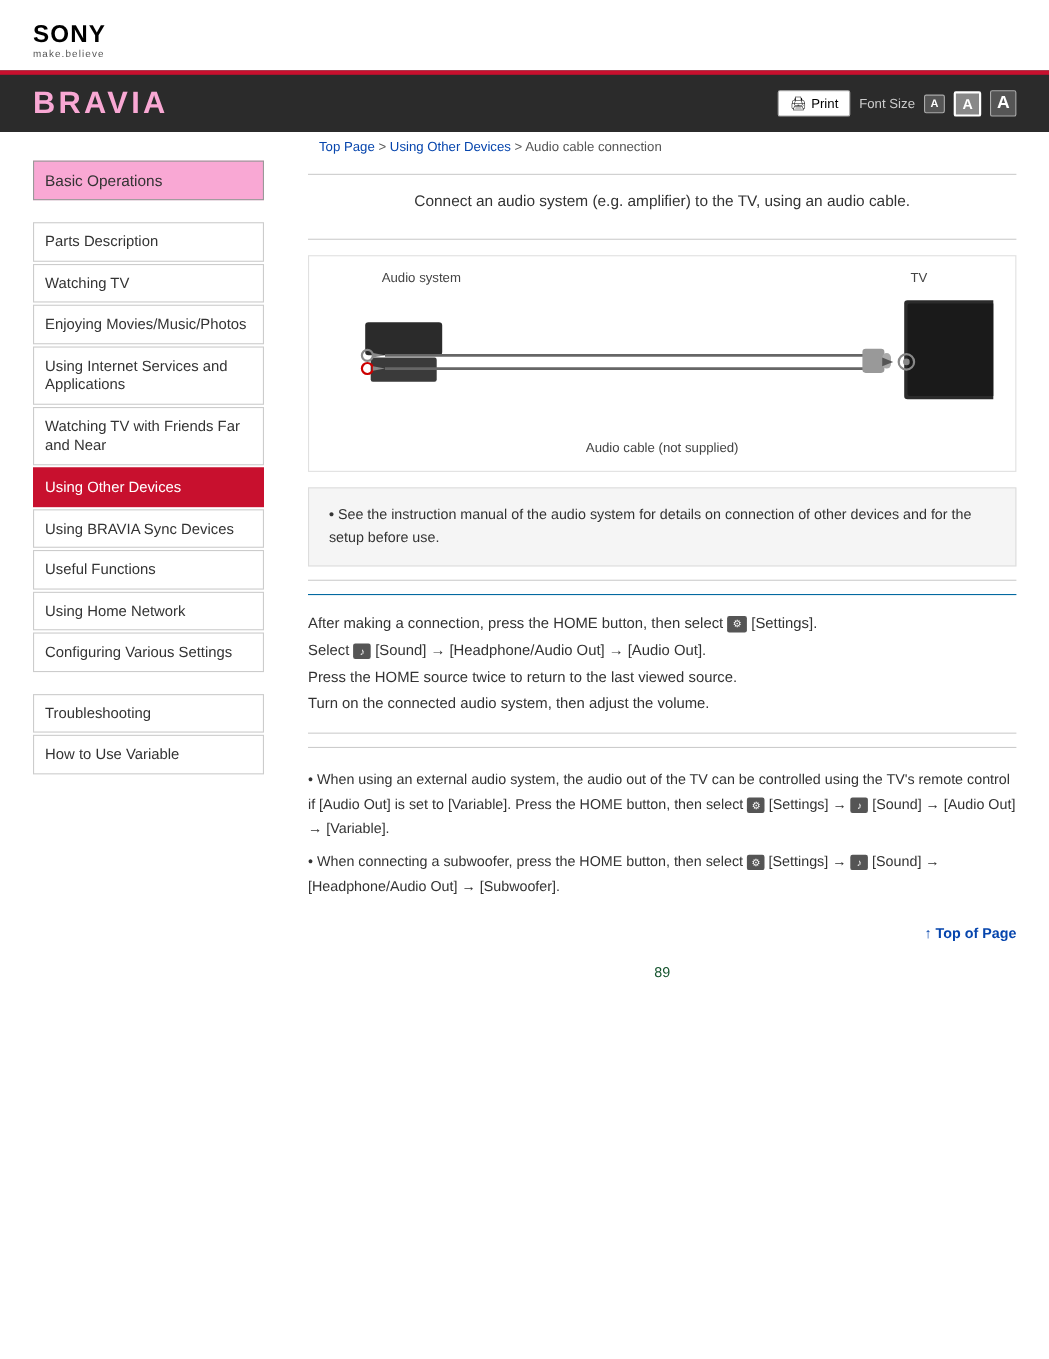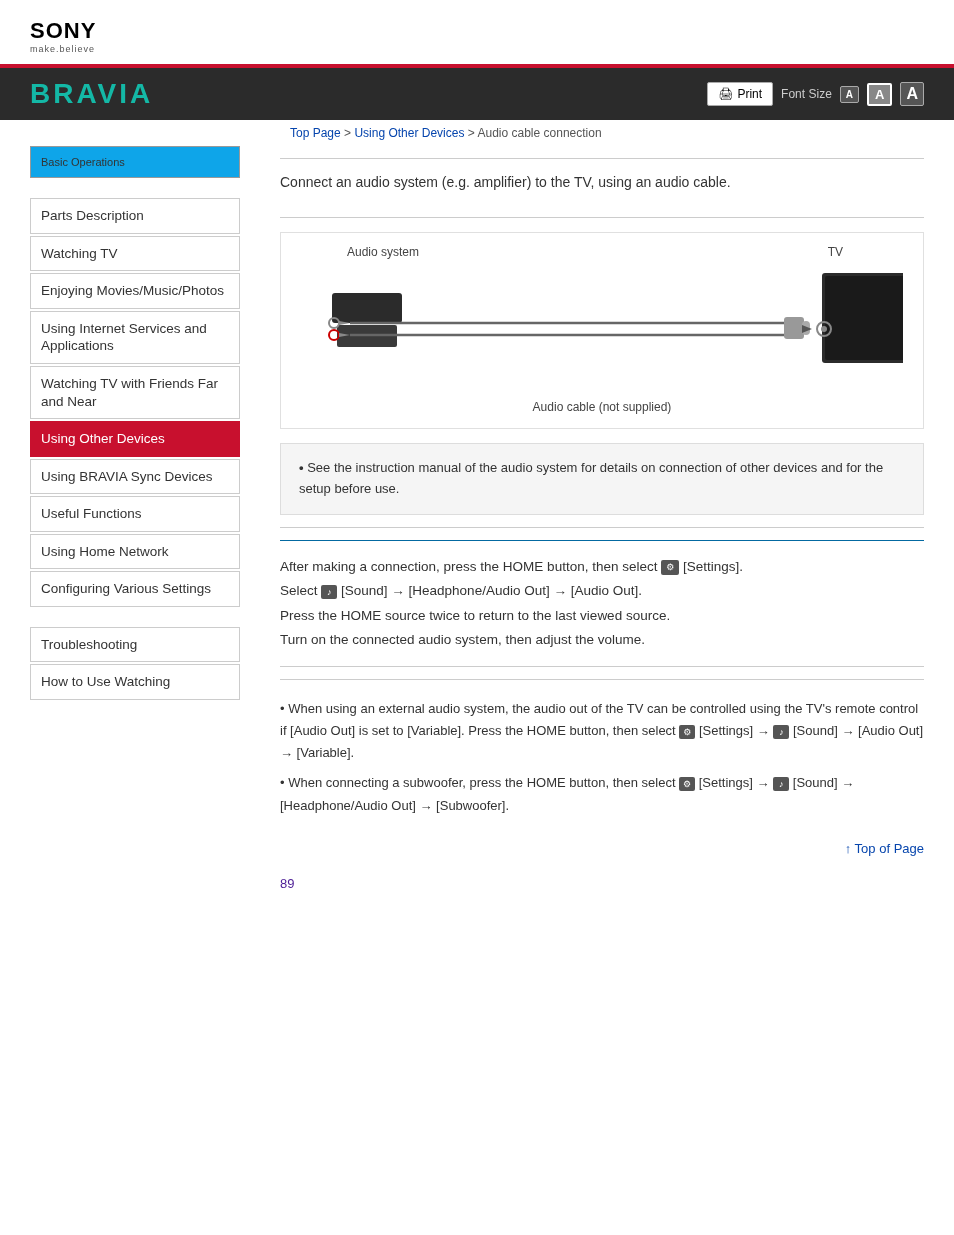--- a/index.html
+++ b/index.html
@@ -6,70 +6,70 @@
     body { font-family: Arial, sans-serif; font-size: 14px; color: #333; background: #fff; width: 954px; }
 
     
     .header { padding: 18px 30px 10px 30px; display: flex; align-items: center; }
     .sony-logo { display: flex; flex-direction: column; }
     .sony-logo-text { font-size: 22px; font-weight: bold; letter-spacing: 1px; color: #000; }
     .sony-tagline { font-size: 9px; color: #555; letter-spacing: 1px; }
 
     
     .bravia-bar { background: #2b2b2b; padding: 10px 30px; display: flex; align-items: center; justify-content: space-between; border-top: 4px solid #c8102e; }
-    .bravia-title { color: #14b8a6; font-size: 28px; font-weight: bold; letter-spacing: 3px; font-family: Arial, sans-serif; }
+    .bravia-title { color: #f9a8d4; font-size: 28px; font-weight: bold; letter-spacing: 3px; font-family: Arial, sans-serif; }
     .bravia-controls { display: flex; align-items: center; gap: 8px; }
     .print-btn { background: #fff; border: 1px solid #aaa; padding: 4px 10px; font-size: 12px; cursor: pointer; display: flex; align-items: center; gap: 4px; border-radius: 2px; }
     .font-size-label { color: #ccc; font-size: 12px; }
     .font-btn { border: 1px solid #aaa; background: #555; color: #fff; cursor: pointer; border-radius: 2px; font-weight: bold; }
     .font-btn-sm { font-size: 10px; padding: 2px 5px; }
     .font-btn-md { font-size: 13px; padding: 2px 6px; background: #888; border: 2px solid #fff; }
     .font-btn-lg { font-size: 16px; padding: 2px 5px; }
 
     
     .breadcrumb { padding: 6px 30px 6px 290px; font-size: 12px; color: #0645ad; }
     .breadcrumb a { color: #0645ad; text-decoration: none; }
     .breadcrumb span { color: #555; }
 
     
     .layout { display: flex; padding: 0 0 0 0; }
 
     
     .sidebar { width: 250px; min-width: 250px; padding: 0 10px 20px 30px; border-right: none; }
     .sidebar-item { padding: 8px 10px; border: 1px solid #ccc; margin-bottom: 2px; cursor: pointer; font-size: 13.5px; color: #333; background: #fff; line-height: 1.3; }
     .sidebar-item.active { background: #c8102e; color: #fff; border-color: #c8102e; }
-    .sidebar-item.section-header { border: 1px solid #999; background: #0ea5e9; font-size: 11px; }
+    .sidebar-item.section-header { border: 1px solid #999; background: #f9a8d4; font-size: 14px; }
     .sidebar-divider { height: 18px; }
 
     
     .main { flex: 1; padding: 0 30px 30px 30px; }
     .main-divider { border: none; border-top: 1px solid #ccc; margin: 12px 0; }
-    .intro-text { font-size: 14px; line-height: 1.6; margin-bottom: 24px; }
+    .intro-text { font-size: 14px; line-height: 1.6; margin-bottom: 24px; text-align: center; }
 
     
     .note-box { background: #f5f5f5; border: 1px solid #ddd; padding: 14px 18px; margin: 10px 0; font-size: 13px; line-height: 1.6; }
     .note-box ul { list-style: none; padding: 0; }
     .note-box ul li::before { content: "• "; font-weight: bold; }
 
     
     .steps-section { padding: 14px 0; border-top: 1px solid #0369a1; border-bottom: 1px solid #ccc; margin: 10px 0; }
     .step-line { font-size: 13.5px; line-height: 1.8; color: #333; }
 
     
     .bottom-notes { font-size: 13px; line-height: 1.7; margin: 14px 0; }
     .bottom-notes ul { list-style: none; padding: 0; }
     .bottom-notes ul li { padding: 4px 0; padding-left: 0; }
     .bottom-notes ul li::before { content: "• "; }
 
     
     .top-of-page { text-align: right; color: #0645ad; font-size: 13px; margin-top: 20px; }
-    .top-of-page a { color: #0645ad; text-decoration: none; }
-
-    
-    .page-number { text-align: left; font-size: 13px; color: #4c1d95; margin: 20px 0; }
+    .top-of-page a { color: #0645ad; text-decoration: none; font-weight: bold; }
+
+    
+    .page-number { text-align: center; font-size: 13px; color: #14532d; margin: 20px 0; }
 
     
     .diagram-wrapper { position: relative; margin: 14px 0; background: #fff; border: 1px solid #e0e0e0; padding: 30px 20px 14px 20px; }
   </style>
 </head>
 <body>
 
 <div class="header">
   <div class="sony-logo">
     <span class="sony-logo-text">SONY</span>
@@ -109,21 +109,21 @@
     <div class="sidebar-item">Enjoying Movies/Music/Photos</div>
     <div class="sidebar-item">Using Internet Services and Applications</div>
     <div class="sidebar-item">Watching TV with Friends Far and Near</div>
     <div class="sidebar-item active">Using Other Devices</div>
     <div class="sidebar-item">Using BRAVIA Sync Devices</div>
     <div class="sidebar-item">Useful Functions</div>
     <div class="sidebar-item">Using Home Network</div>
     <div class="sidebar-item">Configuring Various Settings</div>
     <div class="sidebar-divider"></div>
     <div class="sidebar-item">Troubleshooting</div>
-    <div class="sidebar-item">How to Use Watching</div>
+    <div class="sidebar-item">How to Use Variable</div>
   </div>
 
   <div class="main">
 
     <hr class="main-divider">
 
     <p class="intro-text">Connect an audio system (e.g. amplifier) to the TV, using an audio cable.</p>
 
     <hr class="main-divider">
 

